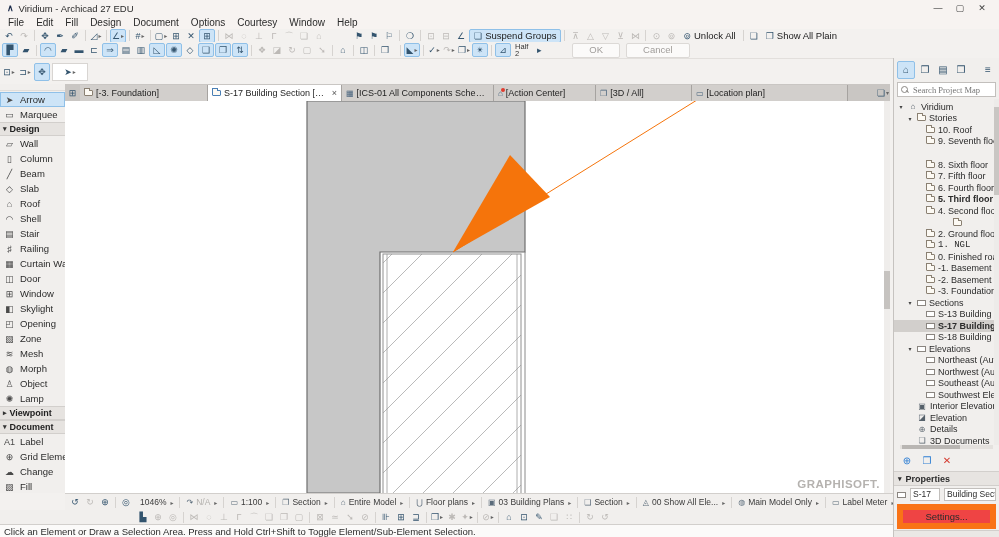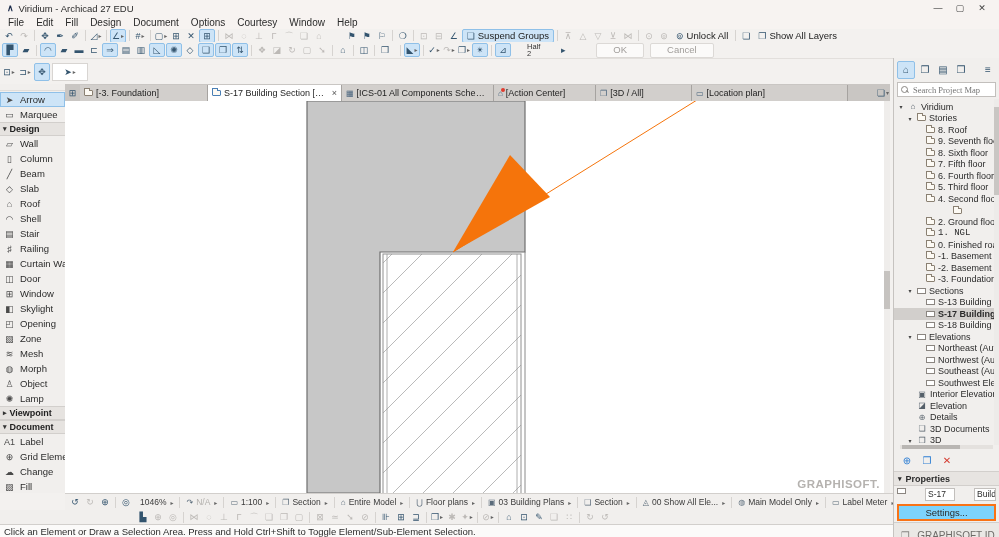--- a/index.html
+++ b/index.html
@@ -18,21 +18,21 @@
   #toolbar2{left:0;top:42px;width:999px;height:16px;display:flex;align-items:center;padding-left:2px;background:#f3f1ef;border-bottom:1px solid #e2dfdc}
   .ti{min-width:14px;height:12px;display:inline-flex;align-items:center;justify-content:center;
       font-size:9px;color:#33546e;flex:none;line-height:12px}
   .ti.dis{color:#bcb9b6}
   .ti.hl,.tbtn.hl{background:#cde4f7;border:1px solid #8fc0e8;border-radius:2px}
   .sep{width:1px;height:11px;background:#d6d3d0;margin:0 2px;flex:none}
   .dd{font-size:6px;color:#666;margin-left:1px;font-style:normal}
   .tbtn{display:inline-flex;align-items:center;gap:3px;padding:0 4px;height:12px;font-size:9.5px;flex:none;color:#222}
   .tbtn .tg{font-size:9px;color:#33546e}
   .spacer{flex:1}
-  .pen-field{display:inline-flex;flex-direction:column;justify-content:center;height:14px;padding:0 16px;font-size:7.5px;line-height:7px;color:#333;flex:none}
+  .pen-field{display:inline-flex;flex-direction:column;justify-content:center;height:14px;padding:0 4px;font-size:7.5px;line-height:7px;color:#333;flex:none}
   .btn{padding:0 16px;height:13px;line-height:12px;background:#fbfaf9;border:1px solid #dcd9d6;border-radius:2px;color:#a09d9a;font-size:9.5px;flex:none;margin-right:6px}
   
   #minibar{left:2px;top:62px;height:20px;display:flex;align-items:center;gap:2px}
   #minibar .ti{height:16px}
   #arrow-tool-btn{background:#fff;border:1px solid #d8d5d2;height:18px;min-width:34px}
   
   #toolbox{left:0;top:84px;width:65px;height:409px;background:#f1efed;border-right:1px solid #d4d1ce;overflow:hidden}
   #toolbox .handle{height:6px;border-bottom:1px solid #e0ddda;margin-bottom:1px}
   .tbx-i{display:flex;align-items:center;height:15px;padding-left:3px;gap:4px;font-size:9.5px;white-space:nowrap}
   .tbx-i.sel{background:#cde4f7;outline:1px solid #8fc0e8;outline-offset:-1px}
@@ -76,25 +76,25 @@
   .tr.sel{background:#d2cfcc;font-weight:bold}
   .exp{width:8px;font-size:6px;color:#444;text-align:center;flex:none}
   .tglyph{font-size:8px;color:#55606a;flex:none;width:10px;text-align:center}
   #tree .vtrack{position:absolute;right:0;top:0;width:5px;height:100%;background:#edebe9}
   #tree .vthumb{position:absolute;right:0;top:8px;width:5px;height:88px;background:#c9c6c3}
   #htrack{height:4px;margin:0 6px;background:#e4e1de;position:relative;flex:none}
   #htrack .hthumb{position:absolute;left:2px;top:0;height:4px;width:58px;background:#b9b6b3}
   #props-icons{height:16px;display:flex;align-items:center;gap:6px;padding-left:6px;flex:none;margin-top:4px}
   #props-icons .ti{font-size:10px}
   .props-h{height:13px;background:#e7e4e1;border-top:1px solid #d2cfcc;border-bottom:1px solid #d2cfcc;display:flex;align-items:center;gap:4px;padding-left:4px;font-weight:bold;font-size:9px;flex:none;margin-top:2px}
-  #prop-fields{display:flex;gap:19px;padding:2px 3px;flex:none}
+  #prop-fields{display:flex;align-items:center;gap:4px;padding:2px 3px;flex:none}
   .field{background:#fff;border:1px solid #c2bfbc;height:11px;line-height:11px;font-size:8.5px;padding:0 2px;white-space:nowrap;overflow:hidden}
   #prop-id{width:24px;flex:none}
   #prop-name{flex:1}
-  #settings-btn{margin:1px 3px;height:13px;background:#7dd3fc;border:2px solid #f97316;text-align:center;line-height:13px;font-size:9.5px;flex:none}
+  #settings-btn{margin:1px 3px;height:13px;background:#ef4444;border:6px solid #f97316;text-align:center;line-height:13px;font-size:9.5px;flex:none}
   #gsid{margin-top:auto;height:25px;border-top:1px solid #d2cfcc;background:#eae8e5;display:flex;align-items:center;justify-content:center;gap:5px;color:#6e6b68;font-size:10px;flex:none}
   #gsid .ti{color:#8a8784;font-size:10px}
   
   #quickbar{left:65px;top:493px;width:828px;height:17px;background:#f1efed;border-top:1px solid #d2cfcc;display:flex;align-items:center;font-size:8.5px;color:#3a3a3a;box-sizing:border-box;overflow:hidden}
   .qseg{display:flex;align-items:center;gap:3px;padding:0 4px;flex:1;justify-content:center;white-space:nowrap}
   .qseg.dis{color:#b3b0ad}
   .qic{font-size:8px;color:#5a6b7a}
   #bottomicons{left:0;top:510px;width:893px;height:14px;background:#f1efed;display:flex;align-items:center;padding-left:136px;gap:1px;box-sizing:border-box}
   #statusbar{left:0;top:524px;width:893px;height:13px;background:#fbfaf9;border-top:1px solid #d2cfcc;font-size:9.5px;display:flex;align-items:center;padding-left:4px;box-sizing:border-box;white-space:nowrap;overflow:hidden}
 </style>
@@ -176,21 +176,21 @@
       <span class="ti dis">⊙</span>
       <span class="ti dis">⊚</span>
       <span class="tbtn">
         <span class="tg">⊚</span>
         <span>Unlock All</span>
       </span>
       <span class="sep"></span>
       <span class="ti">❏</span>
       <span class="tbtn">
         <span class="tg">❐</span>
-        <span>Show All Layers</span>
+        <span>Show All Plain</span>
       </span>
     </span>
 </div>
 
 <div id="toolbar2" class="abs">
   <span id="tb2-icons" style="display:flex;align-items:center;gap:1px">
       <span class="ti hl">▛</span>
       <span class="ti">▰</span>
       <span class="sep"></span>
       <span class="ti hl">◠</span>
@@ -439,43 +439,43 @@
           <span>Viridium</span>
         </div>
         <div class="tr" style="padding-left: 12px;">
           <span class="exp">▾</span>
           <span class="fold"></span>
           <span>Stories</span>
         </div>
         <div class="tr" style="padding-left: 21px;">
           <span class="exp"></span>
           <span class="fold"></span>
-          <span>8. Roof</span>
+          <span>10. Roof</span>
         </div>
         <div class="tr" style="padding-left: 21px;">
           <span class="exp"></span>
           <span class="fold"></span>
           <span>9. Seventh floor</span>
         </div>
-        <div class="tr" style="padding-left: 21px;">
+        <div class="tr" style="padding-left: 21px; margin-top: 12px;">
           <span class="exp"></span>
           <span class="fold"></span>
           <span>8. Sixth floor</span>
         </div>
         <div class="tr" style="padding-left: 21px;">
           <span class="exp"></span>
           <span class="fold"></span>
           <span>7. Fifth floor</span>
         </div>
         <div class="tr" style="padding-left: 21px;">
           <span class="exp"></span>
           <span class="fold"></span>
           <span>6. Fourth floor</span>
         </div>
-        <div class="tr" style="padding-left: 21px;">
+        <div class="tr" style="padding-left: 21px; font-weight: bold;">
           <span class="exp"></span>
           <span class="fold"></span>
           <span>5. Third floor</span>
         </div>
         <div class="tr" style="padding-left: 21px;">
           <span class="exp"></span>
           <span class="fold"></span>
           <span>4. Second floor</span>
         </div>
         <div class="tr" style="padding-left: 21px; flex-direction: column;">

